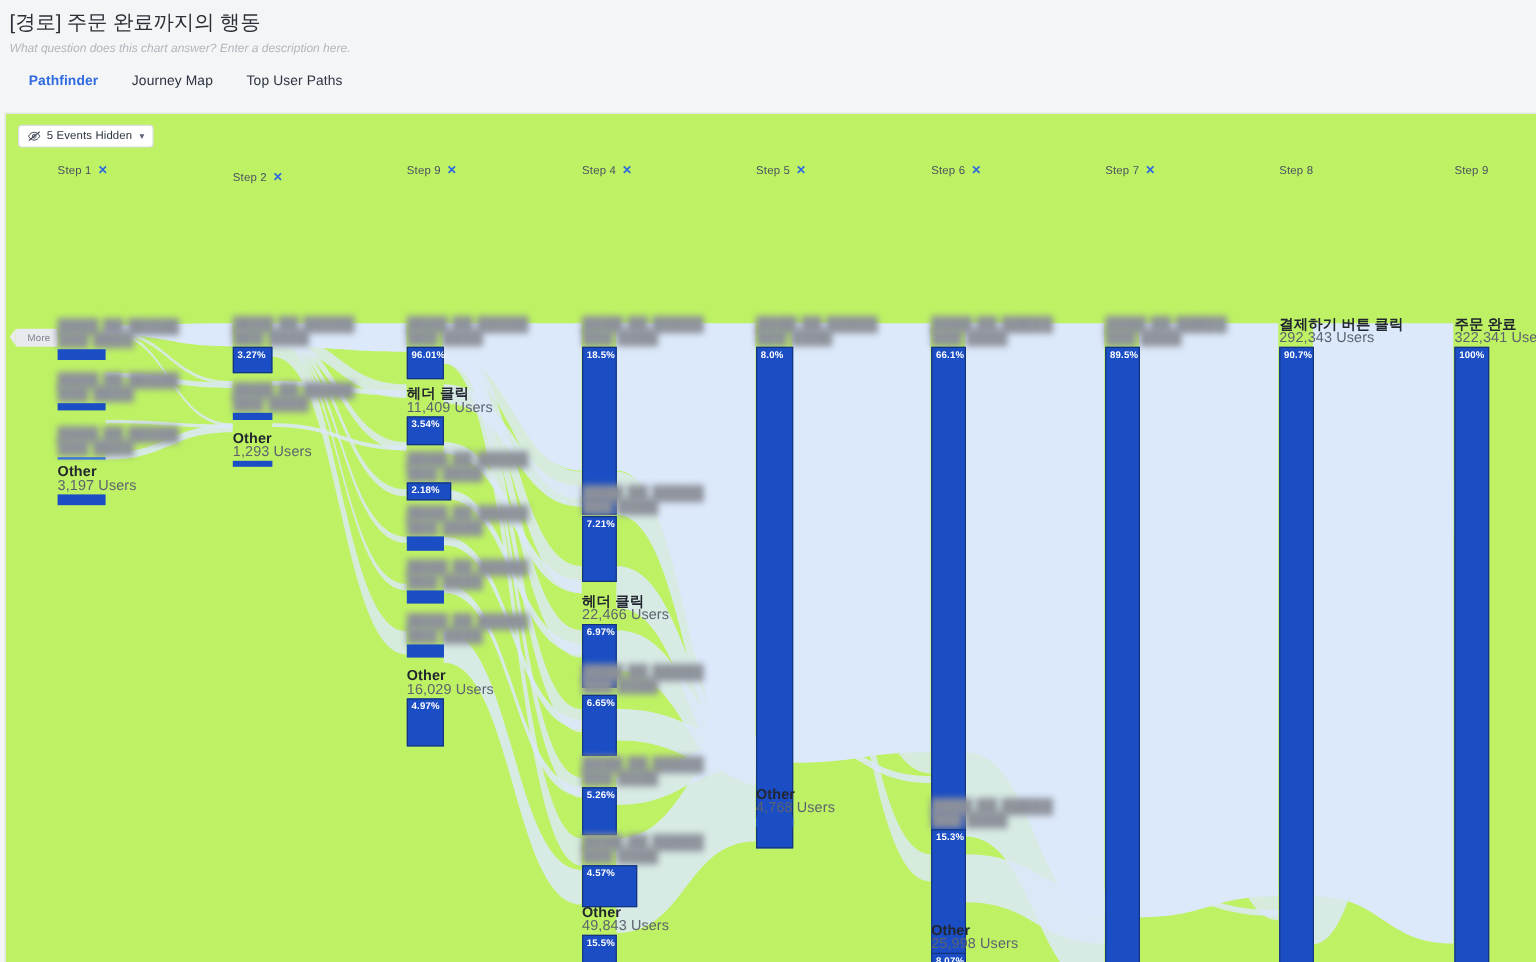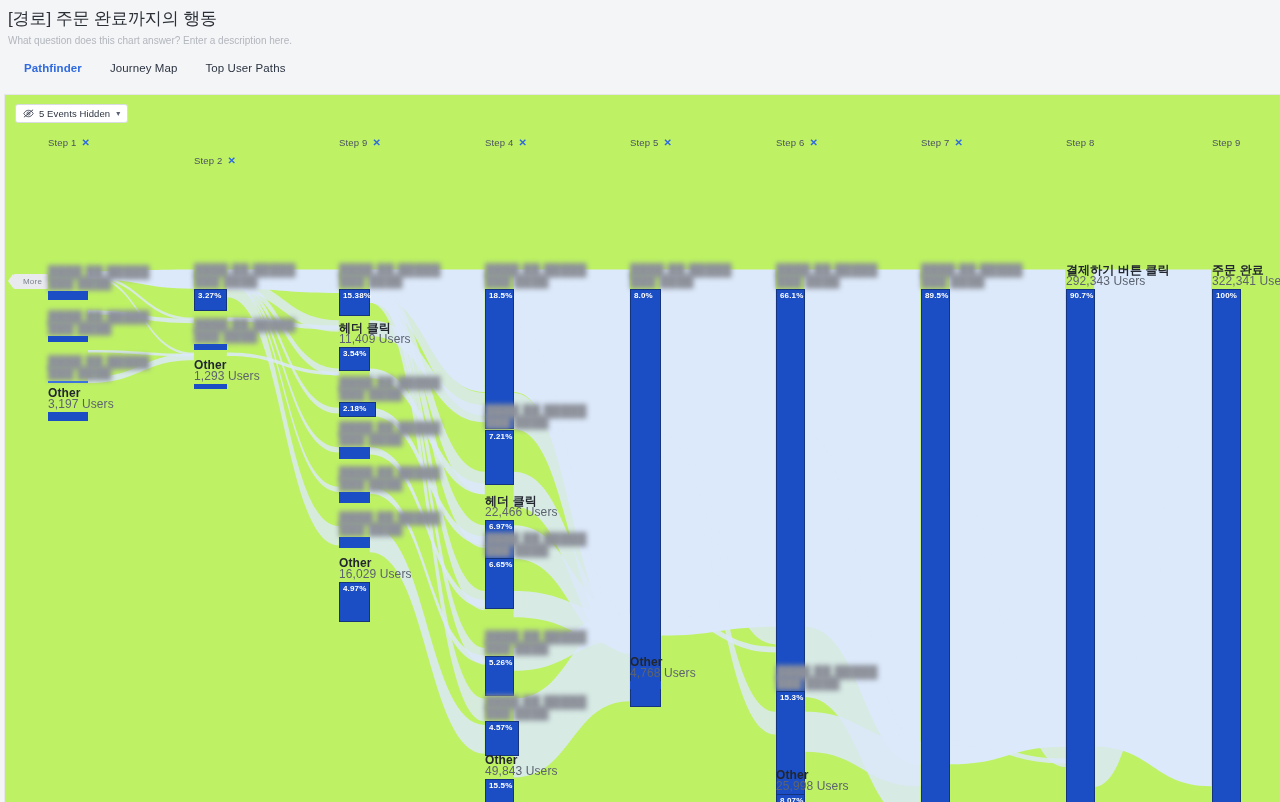--- a/index.html
+++ b/index.html
@@ -14,21 +14,21 @@
     -webkit-font-smoothing:antialiased;
   }
 
   
   .header { padding:8px 0 0 8px; position:relative; }
   .page-title {
     font-size:17px; color:#2b2f36; font-weight:400;
     letter-spacing:-0.1px; line-height:22px;
   }
   .page-desc {
-    font-size:10px; color:#b2b6bd; margin-top:4px; line-height:14px;
+    font-size:10px; color:#b2b6bd; margin-top:4px; line-height:14px;font-style:italic;
   }
   .dash-badge {
     display:flex; align-items:center; gap:4px; margin-top:8px;
     font-size:8.5px; color:#3b4252; letter-spacing:0.35px; font-weight:600;
   }
   .dash-badge .grid-ic { display:block; }
 
   
   .tabs {
     display:flex; gap:0; margin:14px 0 0 10px;
@@ -193,21 +193,21 @@
         <path d="M1090,158 C1148.5,158 1148.5,158 1207,158 L1207,748 C1148.5,748 1148.5,703 1090,703 Z" fill="#dce9fa" fill-opacity="1"></path>
         <path d="M1090,700 C1148.5,700 1148.5,305.5 1207,305.5 L1207,359.125 C1148.5,359.125 1148.5,748.75 1090,748.75 Z" fill="#dce9fa" fill-opacity="0.85"></path>
       </svg>
     <div class="more-chip" id="more-chip" style="left: 8px; top: 143px;">
       <span>More</span>
     </div>
   <div class="col-head" style="left: 43px; top: 6px;">
         <span>Step 1</span>
         <span class="xmark">✕</span>
       </div>
-      <div class="col-head" style="left: 189px; top: 24px;">
+      <div class="col-head" style="left: 189px; top: 12px;">
         <span>Step 2</span>
         <span class="xmark">✕</span>
       </div>
       <div class="col-head" style="left: 334px; top: 6px;">
         <span>Step 9</span>
         <span class="xmark">✕</span>
       </div>
       <div class="col-head" style="left: 480px; top: 6px;">
         <span>Step 4</span>
         <span class="xmark">✕</span>
@@ -280,21 +280,21 @@
           <div class="node-users">1,293 Users</div>
         </div>
         <div class="node-bar thin" style="width: 33px; height: 5px;"></div>
       </div>
       <div class="node" style="left: 334px; top: 158px; width: 31px; height: 27px;">
         <div class="node-label">
           <div class="node-name blurred">████ ██ █████</div>
           <div class="node-users blurred">███ ████</div>
         </div>
         <div class="node-bar" style="width: 31px; height: 27px;">
-          <span class="node-pct">15.38%</span>
+          <span class="node-pct">96.01%</span>
         </div>
       </div>
       <div class="node" style="left: 334px; top: 216px; width: 31px; height: 24px;">
         <div class="node-label">
           <div class="node-name">헤더 클릭</div>
           <div class="node-users">11,409 Users</div>
         </div>
         <div class="node-bar" style="width: 31px; height: 24px;">
           <span class="node-pct">3.54%</span>
         </div>
@@ -358,21 +358,21 @@
       </div>
       <div class="node" style="left: 480px; top: 389px; width: 29px; height: 53px;">
         <div class="node-label">
           <div class="node-name">헤더 클릭</div>
           <div class="node-users">22,466 Users</div>
         </div>
         <div class="node-bar" style="width: 29px; height: 53px;">
           <span class="node-pct">6.97%</span>
         </div>
       </div>
-      <div class="node" style="left: 480px; top: 427px; width: 29px; height: 40px;">
+      <div class="node" style="left: 480px; top: 448px; width: 29px; height: 40px;">
         <div class="node-label">
           <div class="node-name blurred">████ ██ █████</div>
           <div class="node-users blurred">███ ████</div>
         </div>
         <div class="node-bar" style="width: 29px; height: 51px;">
           <span class="node-pct">6.65%</span>
         </div>
       </div>
       <div class="node" style="left: 480px; top: 525px; width: 29px; height: 40px;">
         <div class="node-label">
@@ -381,21 +381,21 @@
         </div>
         <div class="node-bar" style="width: 29px; height: 40px;">
           <span class="node-pct">5.26%</span>
         </div>
       </div>
       <div class="node" style="left: 480px; top: 590px; width: 29px; height: 35px;">
         <div class="node-label">
           <div class="node-name blurred">████ ██ █████</div>
           <div class="node-users blurred">███ ████</div>
         </div>
-        <div class="node-bar" style="width: 34px; height: 35px;">
+        <div class="node-bar" style="width: 46px; height: 35px;">
           <span class="node-pct">4.57%</span>
         </div>
       </div>
       <div class="node" style="left: 480px; top: 648px; width: 29px; height: 120px;">
         <div class="node-label">
           <div class="node-name">Other</div>
           <div class="node-users">49,843 Users</div>
         </div>
         <div class="node-bar" style="width: 29px; height: 120px;">
           <span class="node-pct">15.5%</span>

